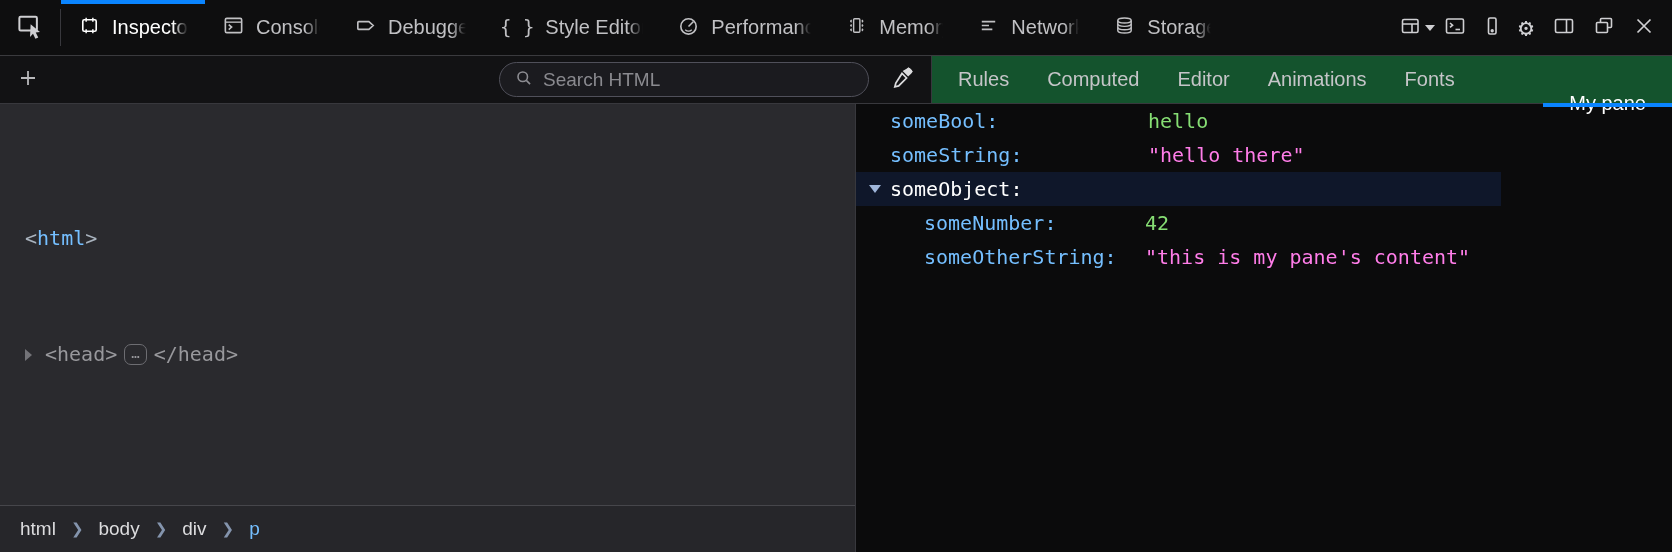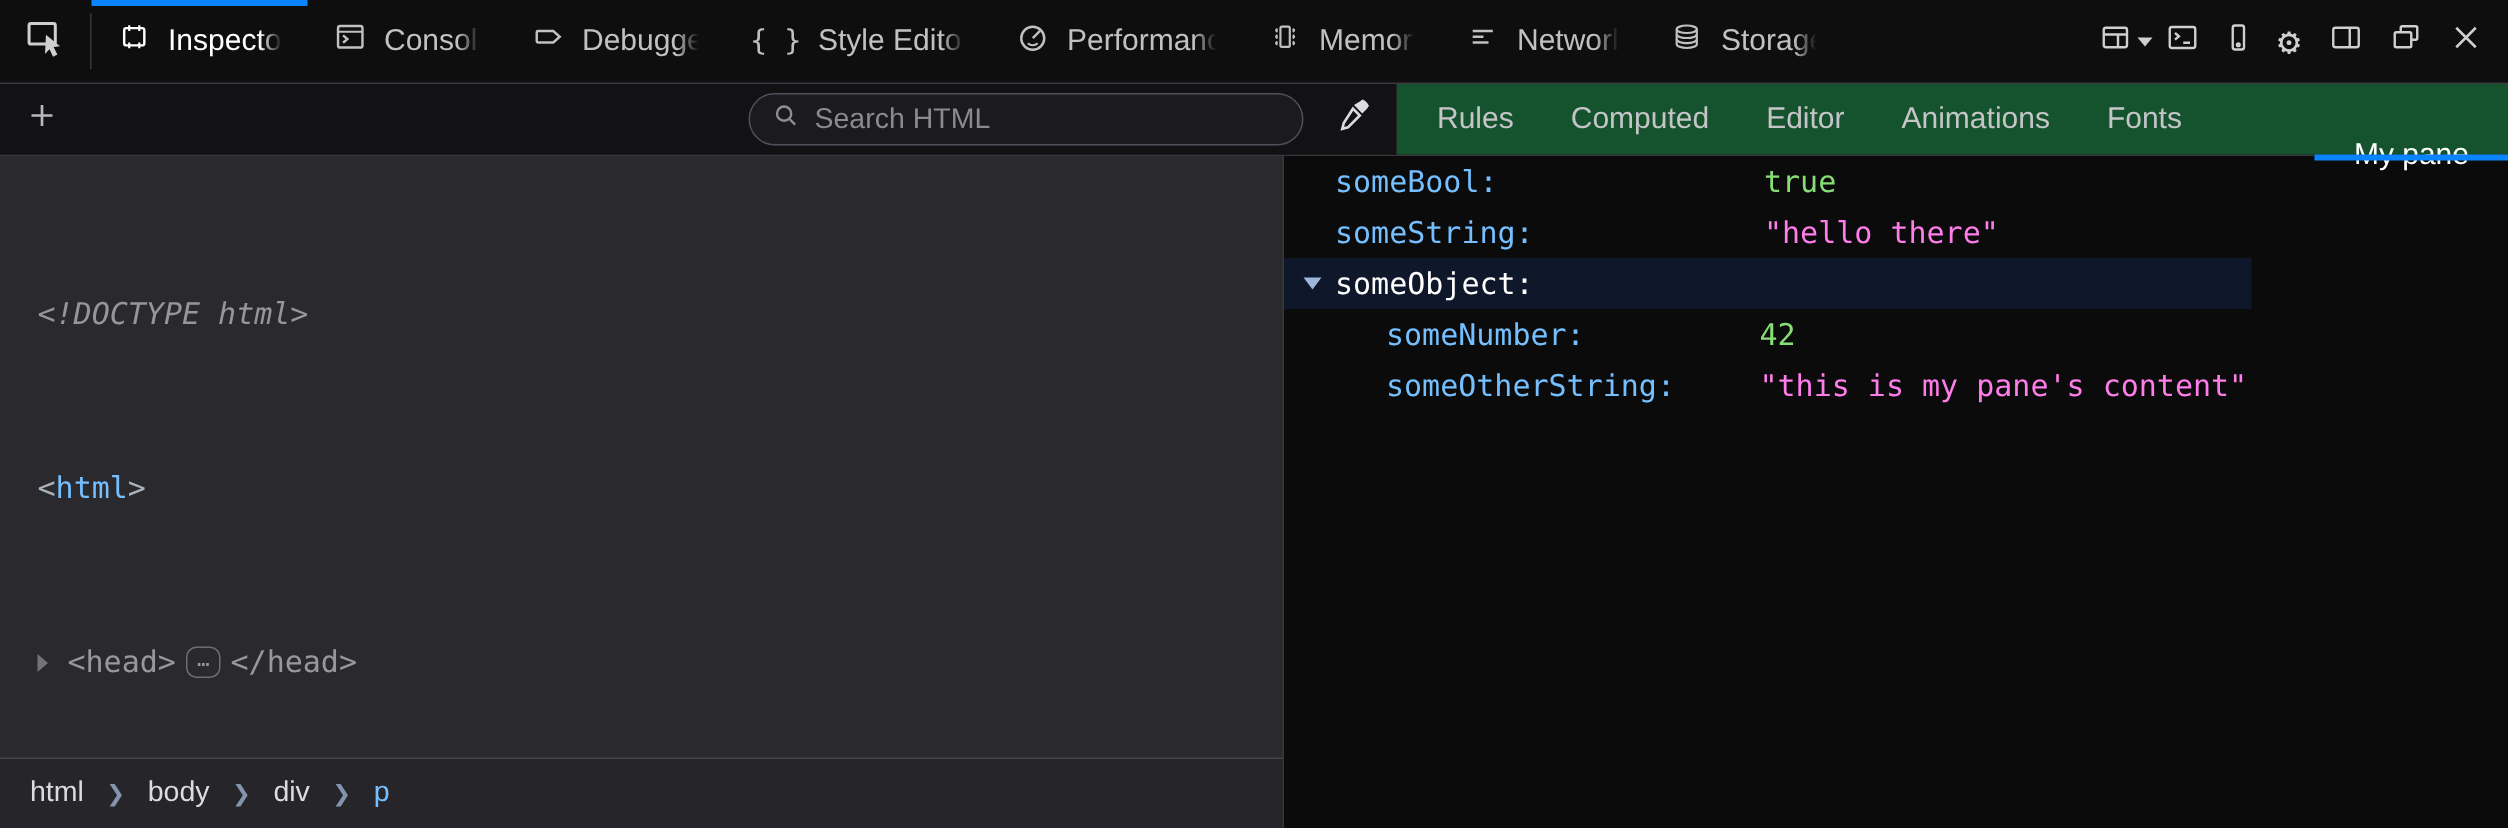--- a/index.html
+++ b/index.html
@@ -59,21 +59,21 @@
   .badge { display:inline-block; border:1px solid #85858a; border-radius:7px; padding:1px 6px 4px; margin:0 7px; font-size:14px; line-height:1; color:#cfcfd2; cursor:pointer; }
   .pad-l0 { padding-left:25px; }
 
   .breadcrumbs { height:47px; border-top:1px solid #46464b; background:#26262a; display:flex; align-items:center; padding:0 20px; gap:15px; font-size:19px; color:#dcdcde; }
   .crumb { cursor:pointer; }
   .crumb.selected { color:#75bfff; }
   .crumb-sep { color:#8494ad; font-size:15px; }
 
   
   .right-pane { flex:1; background:#0b0b0c; font-family:"DejaVu Sans Mono", monospace; font-size:20px; overflow:hidden; }
-  .prow { height:34px; display:flex; align-items:center; padding-left:34px; position:relative; cursor:pointer;gap:28px; }
+  .prow { height:34px; display:flex; align-items:center; padding-left:34px; position:relative; cursor:pointer; }
   .prow .pname { color:#75bfff; min-width:258px; flex:none; }
   .prow.nested { padding-left:68px; }
   .prow.nested .pname { min-width:221px; }
   .prow.selected { background:#0f172a; width:645px; }
   .prow.selected .pname { color:#ffffff; min-width:0; }
   .prow.selected .obj-arrow { position:absolute; left:13px; top:13px; width:0; height:0;
     border-left:6px solid transparent; border-right:6px solid transparent; border-top:8px solid #9fb6da; }
   .v-bool, .v-num { color:#86de74; }
   .v-str { color:#ff7de9; }
 </style>
@@ -269,23 +269,20 @@
           <span>My pane</span>
         </div>
     </div>
   </div>
 
   <div class="main">
 
     <div class="left-pane">
       <div class="markup">
 
-        <div class="mrow pad-l0">
-          <span class="doctype">&lt;!DOCTYPE html&gt;</span>
-        </div>
 
         <div class="mrow pad-l0">
           <span class="pn">&lt;</span><span class="tagname">html</span><span class="pn">&gt;</span>
         </div>
 
         <div class="mrow dim pad-l0">
           <span class="arrow"><span class="tri-right"></span></span><span>&lt;head&gt;</span><span class="badge">…</span><span>&lt;/head&gt;</span>
         </div>
 
         
@@ -309,21 +306,21 @@
         <span class="crumb-sep">❯</span>
         <span class="crumb">div</span>
         <span class="crumb-sep">❯</span>
         <span class="crumb selected">p</span>
       </div>
     </div>
 
     <div class="right-pane">
       <div class="prow">
         <span class="pname">someBool:</span>
-        <span class="v-bool">true</span>
+        <span class="v-bool">hello</span>
       </div>
       <div class="prow">
         <span class="pname">someString:</span>
         <span class="v-str">"hello there"</span>
       </div>
       <div class="prow selected">
         <span class="obj-arrow"></span>
         <span class="pname">someObject:</span>
       </div>
       <div class="prow nested">

